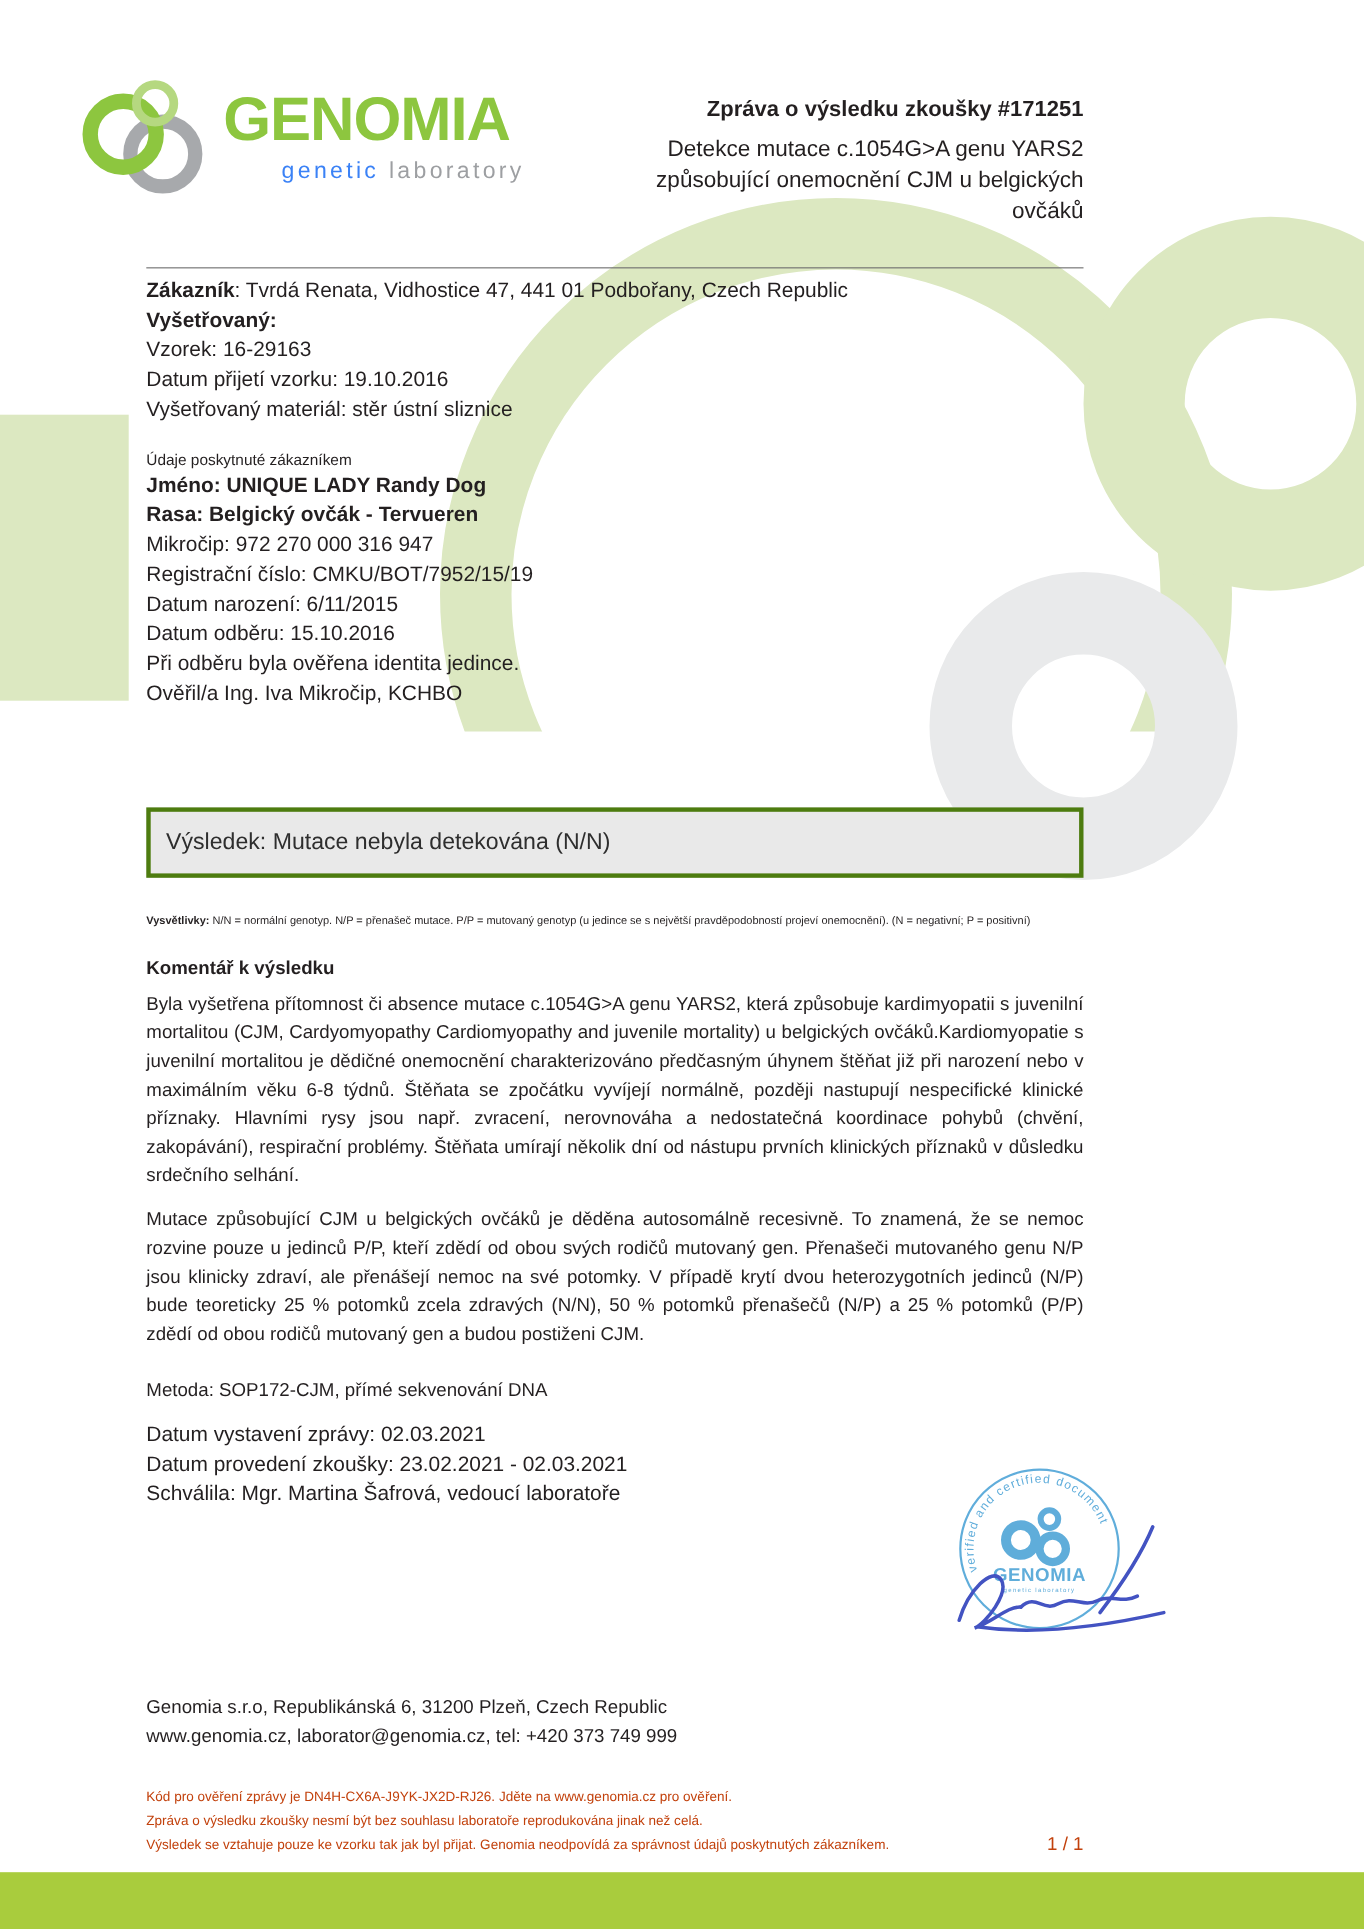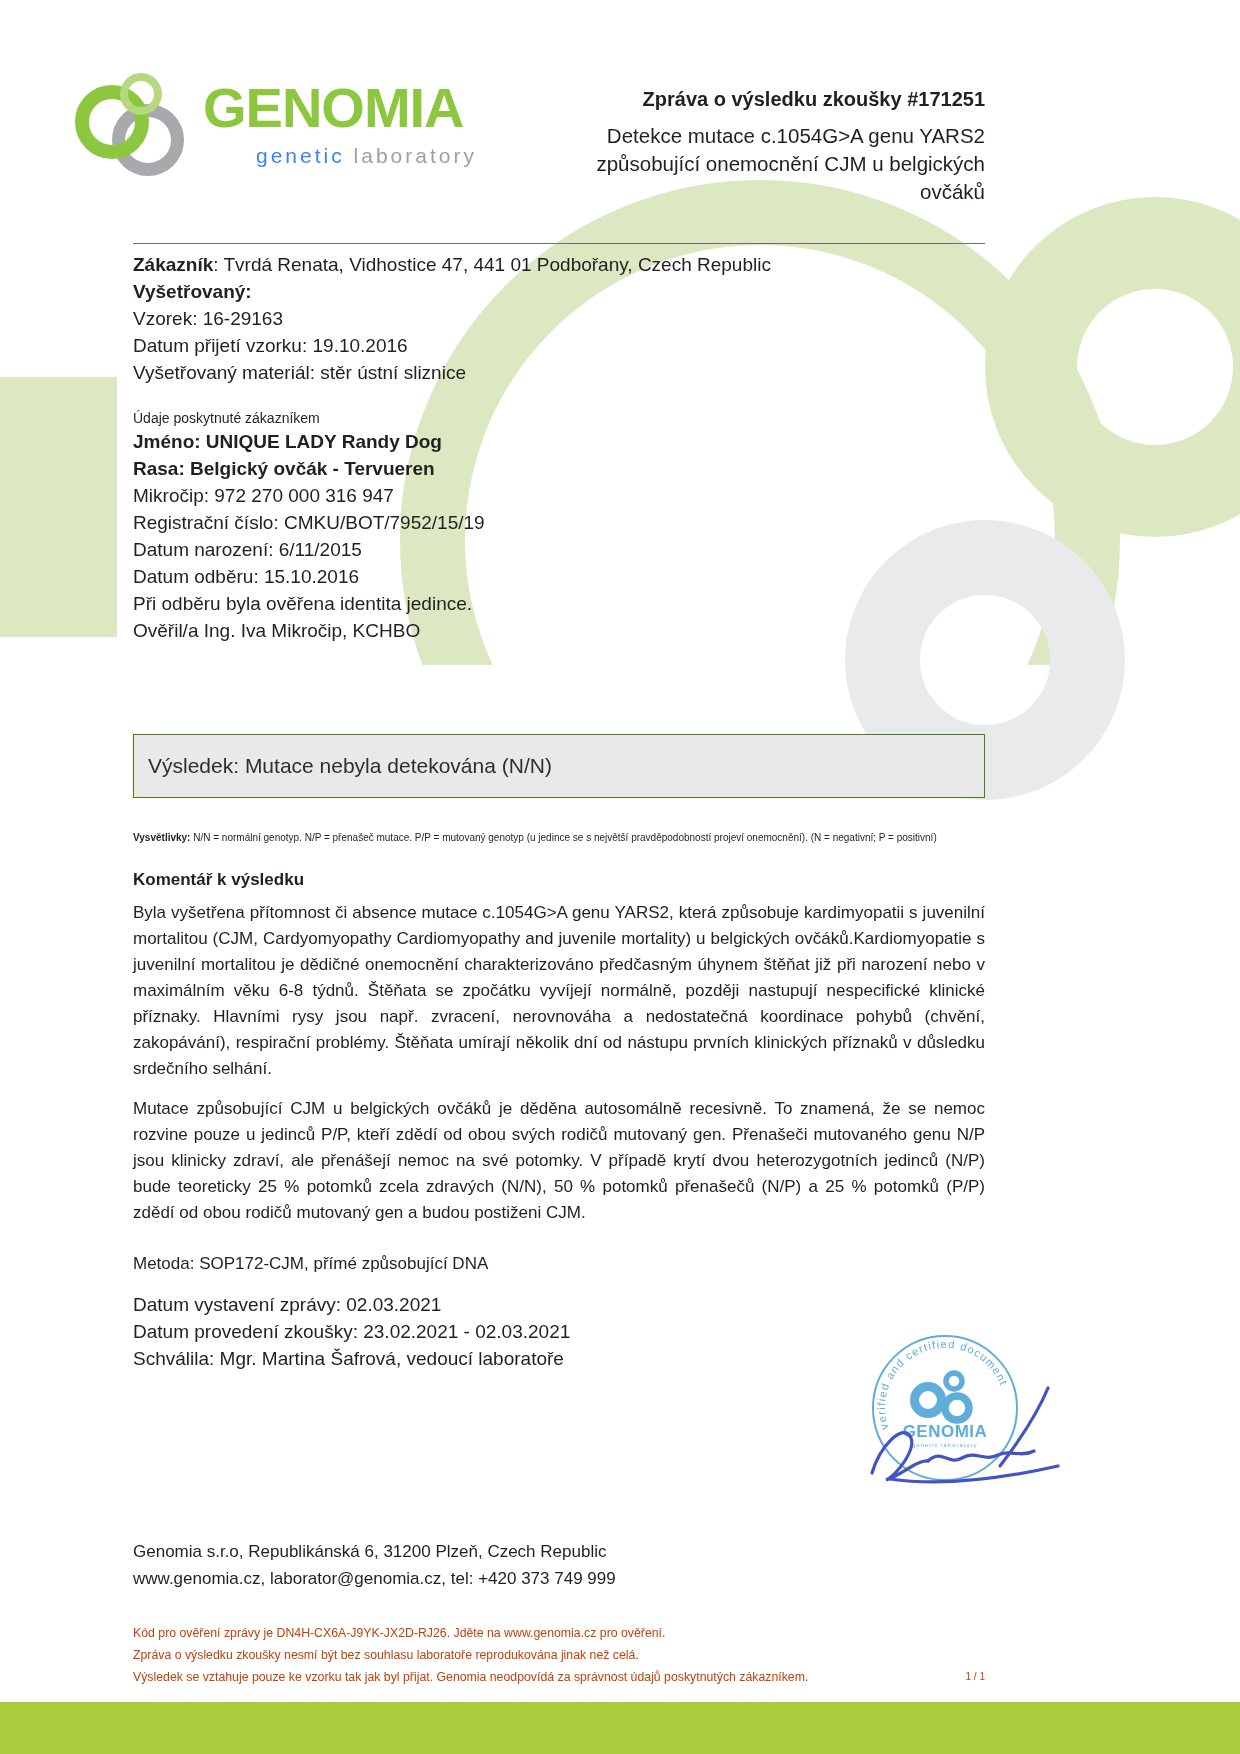--- a/index.html
+++ b/index.html
@@ -39,37 +39,37 @@
   .title-block{position:absolute;right:255px;top:86px;width:620px;text-align:right;z-index:3;}
   .title-main{font-size:20px;font-weight:700;line-height:27px;margin:0;}
   .title-sub{font-size:20.5px;line-height:28px;margin-top:9px;}
   
   .content{position:absolute;left:133px;top:243px;width:852px;z-index:1;}
   .rule{border-top:1px solid #6b6b6b;height:0;margin:0;}
   .line{font-size:19px;line-height:27px;}
   .b{font-weight:700;}
   .client-heading{font-size:14px;line-height:20px;margin-top:22px;}
   .result-box{
-    margin-top:90px;height:64px;background:#e9e9e9;border:1px solid #4d7c0f;
+    margin-top:90px;height:64px;background:#e9e9e9;border:4px solid #4d7c0f;
     display:flex;align-items:center;padding-left:14px;box-sizing:border-box;
   }
   .result-text{font-size:21px;color:#2e2e2e;}
   .legend{font-size:10px;line-height:20.5px;margin-top:30px;}
   .comment-heading{font-size:17px;font-weight:700;line-height:27px;margin-top:17px;}
   .para{font-size:17px;line-height:26px;text-align:justify;margin:0;}
   .para1{margin-top:7px;}
   .para2{margin-top:14px;}
   .method-line{font-size:17px;line-height:27px;margin-top:24px;}
   .dates{margin-top:14px;}
   
   .stamp-wrap{position:absolute;left:850px;top:1318px;z-index:2;}
   
   .footer-address{position:absolute;left:133px;top:1538px;font-size:17px;line-height:27px;z-index:1;}
   .smallprint{position:absolute;left:133px;top:1622px;width:852px;font-size:12.3px;line-height:22px;z-index:3;color:#c2410c;}
-  .pagenum{position:absolute;right:0;top:44px;font-size:10px;}
+  .pagenum{position:absolute;right:0;top:44px;font-size:17px;}
 </style>
 </head>
 <body>
 
 <div class="page">
 
   <div class="deco-clip">
     <div class="ring ring-big-green"></div>
     <div class="ring ring-small-green"></div>
   </div>
@@ -124,21 +124,21 @@
     </div>
 
     <div class="legend">
       <span class="b">Vysvětlivky:</span><span> N/N = normální genotyp. N/P = přenašeč mutace. P/P = mutovaný genotyp (u jedince se s největší pravděpodobností projeví onemocnění). (N = negativní; P = positivní)</span>
     </div>
 
     <div class="comment-heading">Komentář k výsledku</div>
     <p class="para para1">Byla vyšetřena přítomnost či absence mutace c.1054G&gt;A genu YARS2, která způsobuje kardimyopatii s juvenilní mortalitou (CJM, Cardyomyopathy Cardiomyopathy and juvenile mortality) u belgických ovčáků.Kardiomyopatie s juvenilní mortalitou je dědičné onemocnění charakterizováno předčasným úhynem štěňat již při narození nebo v maximálním věku 6-8 týdnů. Štěňata se zpočátku vyvíjejí normálně, později nastupují nespecifické klinické příznaky. Hlavními rysy jsou např. zvracení, nerovnováha a nedostatečná koordinace pohybů (chvění, zakopávání), respirační problémy. Štěňata umírají několik dní od nástupu prvních klinických příznaků v důsledku srdečního selhání.</p>
     <p class="para para2">Mutace způsobující CJM u belgických ovčáků je děděna autosomálně recesivně. To znamená, že se nemoc rozvine pouze u jedinců P/P, kteří zdědí od obou svých rodičů mutovaný gen. Přenašeči mutovaného genu N/P jsou klinicky zdraví, ale přenášejí nemoc na své potomky. V případě krytí dvou heterozygotních jedinců (N/P) bude teoreticky 25 % potomků zcela zdravých (N/N), 50 % potomků přenašečů (N/P) a 25 % potomků (P/P) zdědí od obou rodičů mutovaný gen a budou postiženi CJM.</p>
 
-    <div class="method-line">Metoda: SOP172-CJM, přímé způsobující DNA</div>
+    <div class="method-line">Metoda: SOP172-CJM, přímé sekvenování DNA</div>
 
     <div class="dates">
       <div class="line">Datum vystavení zprávy: 02.03.2021</div>
       <div class="line">Datum provedení zkoušky: 23.02.2021 - 02.03.2021</div>
       <div class="line">Schválila: Mgr. Martina Šafrová, vedoucí laboratoře</div>
     </div>
   </div>
 
   <div class="stamp-wrap">
     <svg width="250" height="175" viewBox="0 0 250 175">

